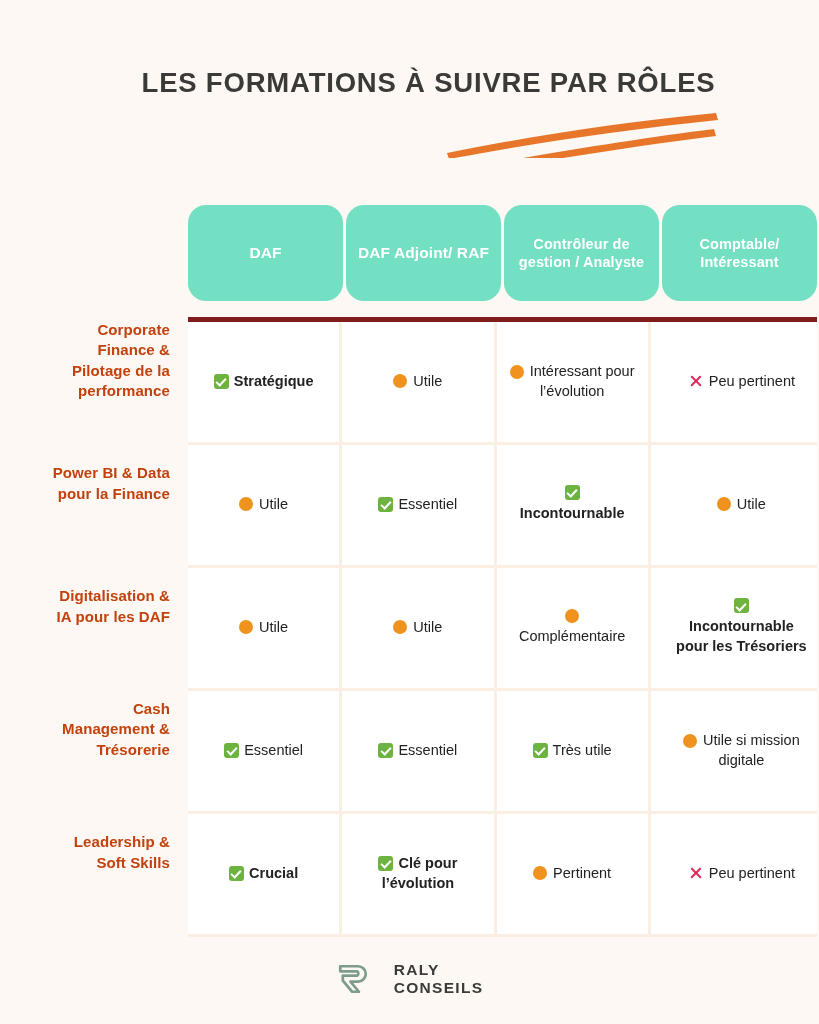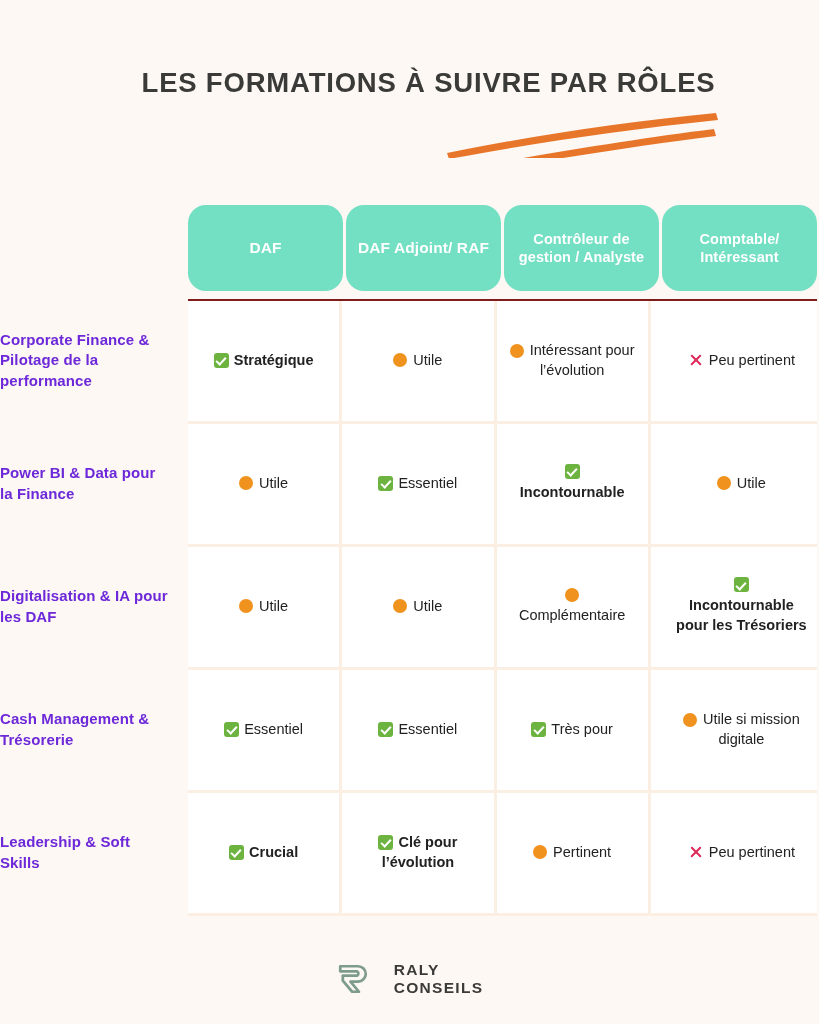--- a/index.html
+++ b/index.html
@@ -47,43 +47,43 @@
   
   .table-wrap {
     position: absolute;
     left: 188px;
     top: 205px;
     width: 629px;
   }
   .head-row {
     display: flex;
     gap: 3px;
-    height: 86px;
+    height: 96px;
   }
   .head-cell {
     flex: 1 1 0;
     background: #73DFC3;
     border-radius: 18px;
     display: flex;
     align-items: center;
     justify-content: center;
     text-align: center;
     color: #FFFFFF;
     font-size: 15.5px;
     font-weight: 700;
     line-height: 1.25;
     padding: 0 8px;
     box-sizing: border-box;
     letter-spacing: 0.1px;
   }
   .head-cell.small { font-size: 14.5px; }
 
   .grid {
-    margin-top: 8px;
-    border-top: 2px solid #7f1d1d;
+    margin-top: 16px;
+    border-top: 5px solid #7f1d1d;
   }
   .row {
     display: flex;
     border-bottom: 3px solid #FBEFE4;
     min-height: 120px;
   }
   .cell {
     flex: 1 1 0;
     background: #FFFFFF;
     border-right: 3px solid #FBEFE4;
@@ -160,25 +160,27 @@
     position: absolute;
     left: 0;
     top: 299px;
     width: 170px;
   }
   .row-label {
     height: 123px;
     display: flex;
     align-items: center;
     justify-content: flex-end;
+    text-align: right;
     font-size: 15px;
     font-weight: 700;
     line-height: 1.35;
-    color: #6d28d9;
+    color: #c2410c;
     letter-spacing: 0.1px;
+    margin-left: 44px;
   }
 
   
   .footer {
     position: absolute;
     left: 0;
     bottom: 28px;
     width: 819px;
     display: flex;
     align-items: center;
@@ -269,21 +271,21 @@
         </div>
       </div>
       <div class="row">
         <div class="cell">
           <span class="cell-inner"><span class="ico ico-check"></span><span>Essentiel</span></span>
         </div>
         <div class="cell">
           <span class="cell-inner"><span class="ico ico-check"></span><span>Essentiel</span></span>
         </div>
         <div class="cell">
-          <span class="cell-inner"><span class="ico ico-check"></span><span>Très pour</span></span>
+          <span class="cell-inner"><span class="ico ico-check"></span><span>Très utile</span></span>
         </div>
         <div class="cell">
           <span class="cell-inner"><span class="ico ico-dot"></span><span>Utile si mission digitale</span></span>
         </div>
       </div>
       <div class="row">
         <div class="cell">
           <span class="cell-inner bold"><span class="ico ico-check"></span><span>Crucial</span></span>
         </div>
         <div class="cell">

